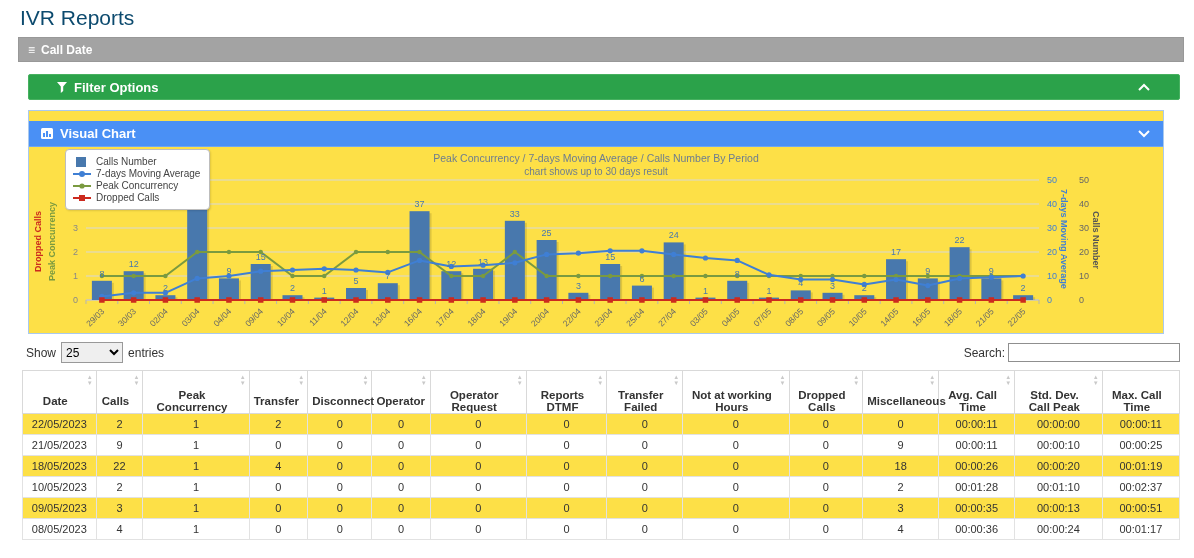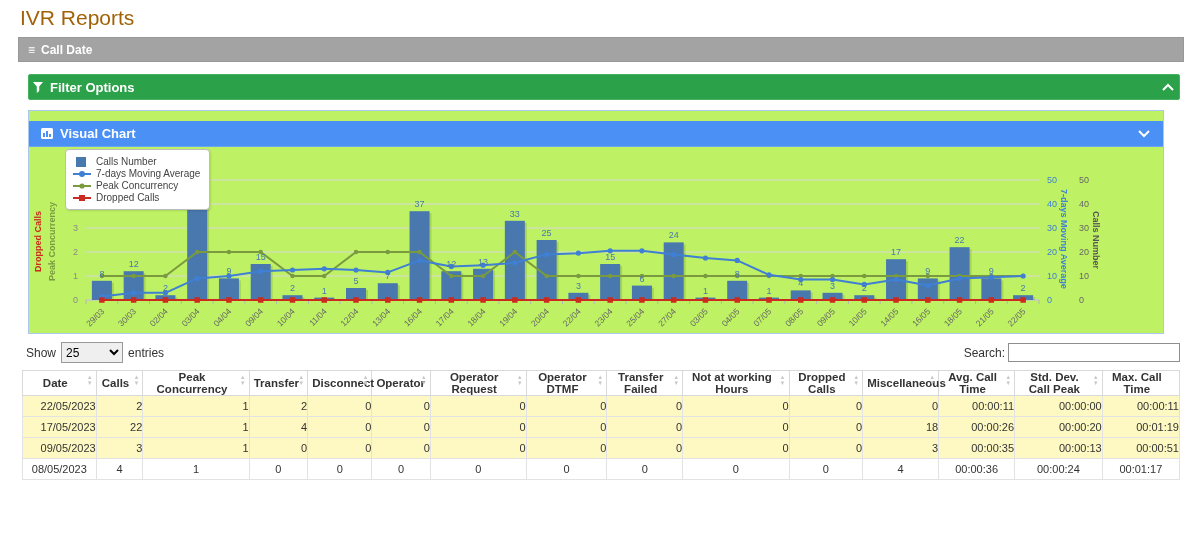--- a/index.html
+++ b/index.html
@@ -1,59 +1,59 @@
 <!DOCTYPE html>
 <html><head>
 <meta charset="utf-8">
 <style>
   * { box-sizing: border-box; margin: 0; padding: 0; }
   html,body { width:1194px; height:558px; overflow:hidden; background:#fff;
               font-family:"Liberation Sans", sans-serif; }
   .page { width:1194px; height:558px; position:relative; }
 
-  h1.page-title { margin:6px 0 7px 20px; font-size:21px; font-weight:400; color:#a16207; }
+  h1.page-title { margin:6px 0 7px 20px; font-size:21px; font-weight:400; color:#0c4a6e; }
 
   .bar { display:flex; align-items:center; color:#fff; font-size:12px; }
   .bar .bar-label { font-weight:700; }
   .bar .spacer { flex:1; }
 
   .gray-bar { margin:0 10px 0 18px; height:25px; background:#a3a3a3; padding:0 9px; border:1px solid #989898; }
   .gray-bar .menu-glyph { font-size:12px; margin-right:6px; }
 
-  .green-bar { margin:12px 14px 0 28px; height:26px; background:#2ba24a; padding:0 4px;
+  .green-bar { margin:12px 14px 0 28px; height:26px; background:#2ba24a; padding:0 28px;
                border:1px solid #47b160; border-radius:2px; font-size:13px;justify-content:center; }
   .blue-bar  { margin:10px 0 0 0; height:26px; background:#4a90f5; padding:0 12px;
                border-bottom:1px solid #6ea5f2; font-size:13px; }
   .bar .hdr-icon { margin-right:7px; display:inline-flex; }
   .chev-btn { display:inline-flex; cursor:pointer; }
 
-  .chart-panel { margin:10px 30px 0 28px; border:1px solid #a9c9ee; background:#bef264; }
+  .chart-panel { margin:10px 30px 0 28px; border:1px solid #a9c9ee; background:#fde047; }
   .chart-body { position:relative; width:100%; height:186px; }
   .chart-title-block { position:absolute; left:0; right:0; top:5px; text-align:center;
                        color:#6d7d8f; pointer-events:none; }
   .chart-title    { font-size:10.5px; }
   .chart-subtitle { font-size:10px; margin-top:2px; }
   .legend-box { position:absolute; left:36px; top:2px; background:#fff; border:1px solid #bdbdbd;
                 border-radius:4px; padding:5px 9px 5px 7px; box-shadow:1px 1px 2px rgba(0,0,0,.12); }
   .legend-row { display:flex; align-items:center; height:11px; margin:1px 0; }
   .legend-row .lm { width:18px; margin-right:5px; display:inline-flex; justify-content:center; }
   .legend-row .ltxt { font-size:10px; color:#444; white-space:nowrap; }
   svg text { font-family:"Liberation Sans", sans-serif; }
 
   .table-controls { margin:8px 14px 0 26px; display:flex; align-items:center; font-size:12px; color:#333; }
   .length-select { margin:0 5px; width:62px; height:21px; font-size:12px; border:1px solid #999; }
   .search-wrap { margin-left:auto; display:flex; align-items:center; }
   .search-wrap label { margin-right:3px; font-size:12px;text-align:center; }
   .search-input { width:172px; height:19px; border:1px solid #8f8f8f; font-size:12px; padding:0 4px; }
 
   table.data-table { margin:7px 14px 0 22px; width:1158px; border-collapse:collapse; table-layout:fixed; }
   table.data-table th { border:1px solid #d9d9d9; font-size:11.5px; font-weight:700; color:#333;
-                        height:24px; text-align:center; position:relative; padding:0 12px 0 4px; cursor:pointer; }
+                        height:24px; text-align:center; position:relative; padding:18px 12px 0 4px; cursor:pointer; }
   table.data-table td { border:1px solid #e2e2e2; font-size:11px; color:#333; height:21px; text-align:center; }
-  table.data-table tr.stripe td { background:#fef9c3;text-align:right; }
+  table.data-table tr.stripe td { background:#fde047; }
   .sort-icon { position:absolute; right:3px; top:3px; display:flex; flex-direction:column;
                font-size:6px; line-height:6px; color:#c9c9c9; }
 </style>
 </head>
 <body>
 
 <div class="page">
 
   <h1 class="page-title">IVR Reports</h1>
 
@@ -90,20 +90,24 @@
       <span class="bar-label">Visual Chart</span>
       <span class="spacer"></span>
       <span class="chev-btn">
         <svg width="14" height="9" viewBox="0 0 14 9">
             <polyline points="2,2 7,7 12,2" fill="none" stroke="#fff" stroke-width="2"></polyline>
           </svg>
       </span>
     </div>
 
     <div class="chart-body">
+      <div class="chart-title-block">
+        <div class="chart-title">Peak Concurrency / 7-days Moving Average / Calls Number By Period</div>
+        <div class="chart-subtitle">chart shows up to 30 days result</div>
+      </div>
 
       <div class="legend-box">
         <div class="legend-row">
           <span class="lm">
             <svg width="18" height="10">
                 <rect x="3" y="0" width="10" height="10" fill="#4878ad"></rect>
               </svg>
             </span>
           <span class="ltxt">Calls Number</span>
         </div>
@@ -466,21 +470,21 @@
               <span>▼</span>
             </span></th>
           <th><span>Operator</span><span class="sort-icon">
               <span>▲</span>
               <span>▼</span>
             </span></th>
           <th><span>Operator Request</span><span class="sort-icon">
               <span>▲</span>
               <span>▼</span>
             </span></th>
-          <th><span>Operator DTMF</span><span class="sort-icon">
+          <th><span>Reports DTMF</span><span class="sort-icon">
               <span>▲</span>
               <span>▼</span>
             </span></th>
           <th><span>Transfer Failed</span><span class="sort-icon">
               <span>▲</span>
               <span>▼</span>
             </span></th>
           <th><span>Not at working Hours</span><span class="sort-icon">
               <span>▲</span>
               <span>▼</span>
@@ -515,36 +519,70 @@
           <td>0</td>
           <td>0</td>
           <td>0</td>
           <td>0</td>
           <td>0</td>
           <td>0</td>
           <td>00:00:11</td>
           <td>00:00:00</td>
           <td>00:00:11</td>
         </tr>
+        <tr>
+          <td>21/05/2023</td>
+          <td>9</td>
+          <td>1</td>
+          <td>0</td>
+          <td>0</td>
+          <td>0</td>
+          <td>0</td>
+          <td>0</td>
+          <td>0</td>
+          <td>0</td>
+          <td>0</td>
+          <td>9</td>
+          <td>00:00:11</td>
+          <td>00:00:10</td>
+          <td>00:00:25</td>
+        </tr>
         <tr class="stripe">
-          <td>17/05/2023</td>
+          <td>18/05/2023</td>
           <td>22</td>
           <td>1</td>
           <td>4</td>
           <td>0</td>
           <td>0</td>
           <td>0</td>
           <td>0</td>
           <td>0</td>
           <td>0</td>
           <td>0</td>
           <td>18</td>
           <td>00:00:26</td>
           <td>00:00:20</td>
           <td>00:01:19</td>
+        </tr>
+        <tr>
+          <td>10/05/2023</td>
+          <td>2</td>
+          <td>1</td>
+          <td>0</td>
+          <td>0</td>
+          <td>0</td>
+          <td>0</td>
+          <td>0</td>
+          <td>0</td>
+          <td>0</td>
+          <td>0</td>
+          <td>2</td>
+          <td>00:01:28</td>
+          <td>00:01:10</td>
+          <td>00:02:37</td>
         </tr>
         <tr class="stripe">
           <td>09/05/2023</td>
           <td>3</td>
           <td>1</td>
           <td>0</td>
           <td>0</td>
           <td>0</td>
           <td>0</td>
           <td>0</td>

